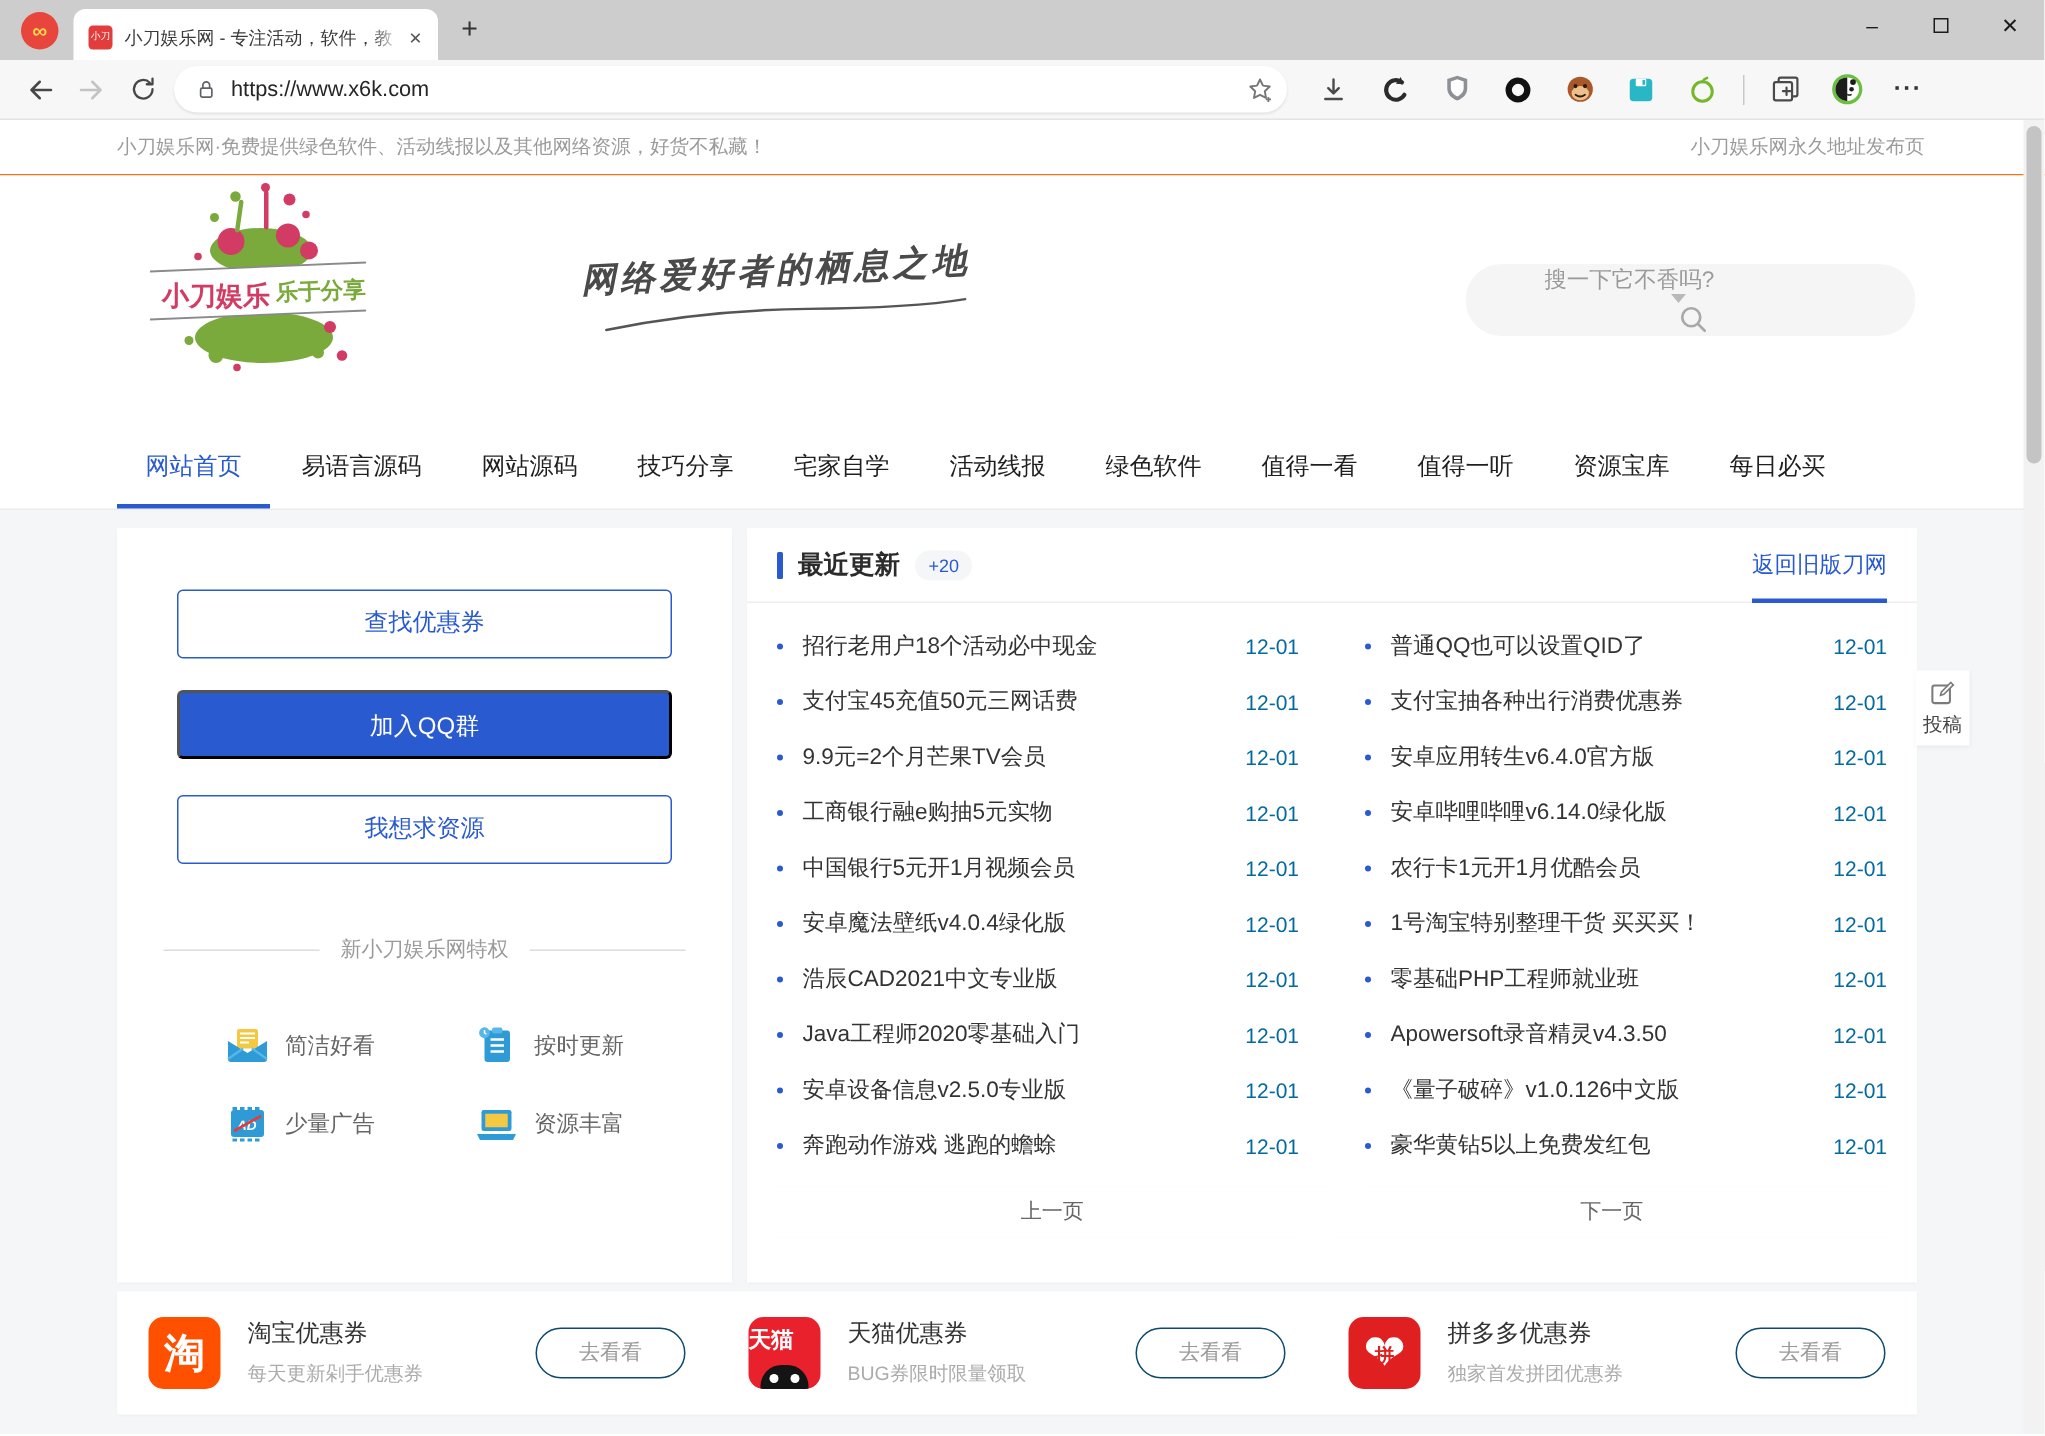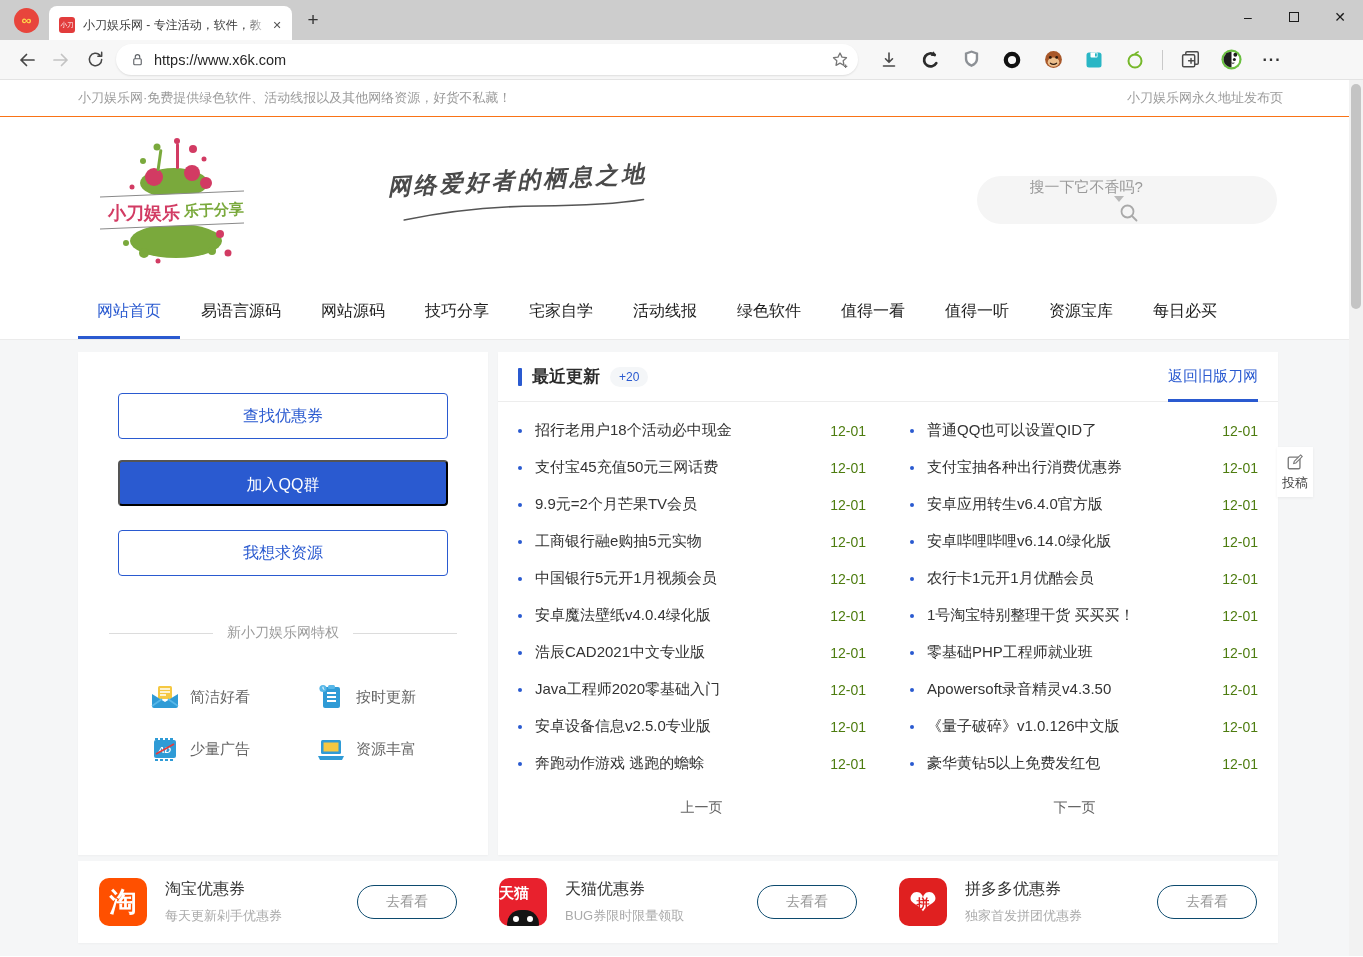--- a/index.html
+++ b/index.html
@@ -32,21 +32,21 @@
   .ext { width:28px; height:28px; display:flex; align-items:center; justify-content:center; flex:none; margin-left:13px; }
   .tb-divider { width:1px; height:20px; background:#c9c9c9; margin-left:13px; flex:none; }
   .ellipsis { font-size:16px; color:#333; letter-spacing:1px; font-weight:bold; }
 
   
   .page { position:relative; height:876px; background:#fff; }
   .announce { height:37px; display:flex; align-items:center; justify-content:space-between;
               padding:0 80px 0 78px; font-size:13px; color:#9b9b9b; border-bottom:1px solid #f97316; background:#fff; }
 
   .site-header { height:166px; position:relative; background:#fff; }
-  .logo { position:absolute; left:96px; top:18px; }
+  .logo { position:absolute; left:96px; top:2px; }
   .slogan-wrap { position:absolute; left:388px; top:48px; transform:rotate(-3deg); }
   .slogan { font-size:23px; color:#4a4a4a; font-style:italic; letter-spacing:3px; font-weight:bold; }
   .search { position:absolute; right:86px; top:59px; width:300px; height:48px; border-radius:24px; background:#f5f5f5;
             display:flex; align-items:center; padding:0 20px 0 24px;flex-direction:column; }
   .search input { flex:1; border:none; outline:none; background:transparent; font-size:15px; color:#333;
                   font-family:inherit; }
   .search input::placeholder { color:#9a9a9a; }
   .caret { width:0; height:0; border-left:5px solid transparent; border-right:5px solid transparent;
            border-top:6px solid #b9b9b9; margin-right:20px; }
 
@@ -76,21 +76,21 @@
   .hbar { width:4px; height:18px; background:#2a5ad0; margin-right:10px; border-radius:1px; }
   .list-title { font-size:17px; font-weight:bold; color:#2b2b2b; }
   .badge { margin-left:10px; background:#f4f6f8; color:#2a5ad0; font-size:12px; padding:3px 9px; border-radius:10px; }
   .back-link { margin-left:auto; font-size:15px; color:#2a5ad0; height:100%; display:flex; align-items:center;
                border-bottom:3px solid #2a5ad0; margin-bottom:-2px; cursor:pointer; }
   .update-grid { padding:10px 20px 0; display:grid; grid-template-columns:1fr 1fr; column-gap:44px; grid-auto-flow:column;
                  grid-template-rows:repeat(10,37px); }
   .u-item { display:flex; align-items:center; font-size:15px; color:#333; cursor:pointer; }
   .bullet { width:4px; height:4px; border-radius:50%; background:#2a5ad0; margin-right:13px; flex:none; }
   .u-text { flex:1; white-space:nowrap; overflow:hidden; text-overflow:ellipsis; }
-  .u-date { margin-left:10px; font-size:14px; color:#4d7c0f; flex:none; }
+  .u-date { margin-left:10px; font-size:14px; color:#0369a1; flex:none; }
   .pager { margin:9px 20px 0; display:flex; gap:6px; height:34px; }
   .pg { flex:1; background:#fff; filter:drop-shadow(0 0 1px #ddd); font-size:14px; color:#666;
         display:flex; align-items:center; justify-content:center; cursor:pointer; }
   .pg.prev { clip-path:polygon(0 0,100% 0,calc(100% - 22px) 100%,0 100%); }
   .pg.next { clip-path:polygon(22px 0,100% 0,100% 100%,0 100%); }
 
   .coupons { margin-top:6px; height:82px; background:#fff; display:flex; box-shadow:0 1px 2px rgba(0,0,0,.03); }
   .coupon { flex:1; display:flex; align-items:center; padding:0 21px; }
   .c-icon { width:48px; height:48px; border-radius:10px; flex:none; position:relative; overflow:hidden;
             display:flex; align-items:center; justify-content:center; color:#fff; }

